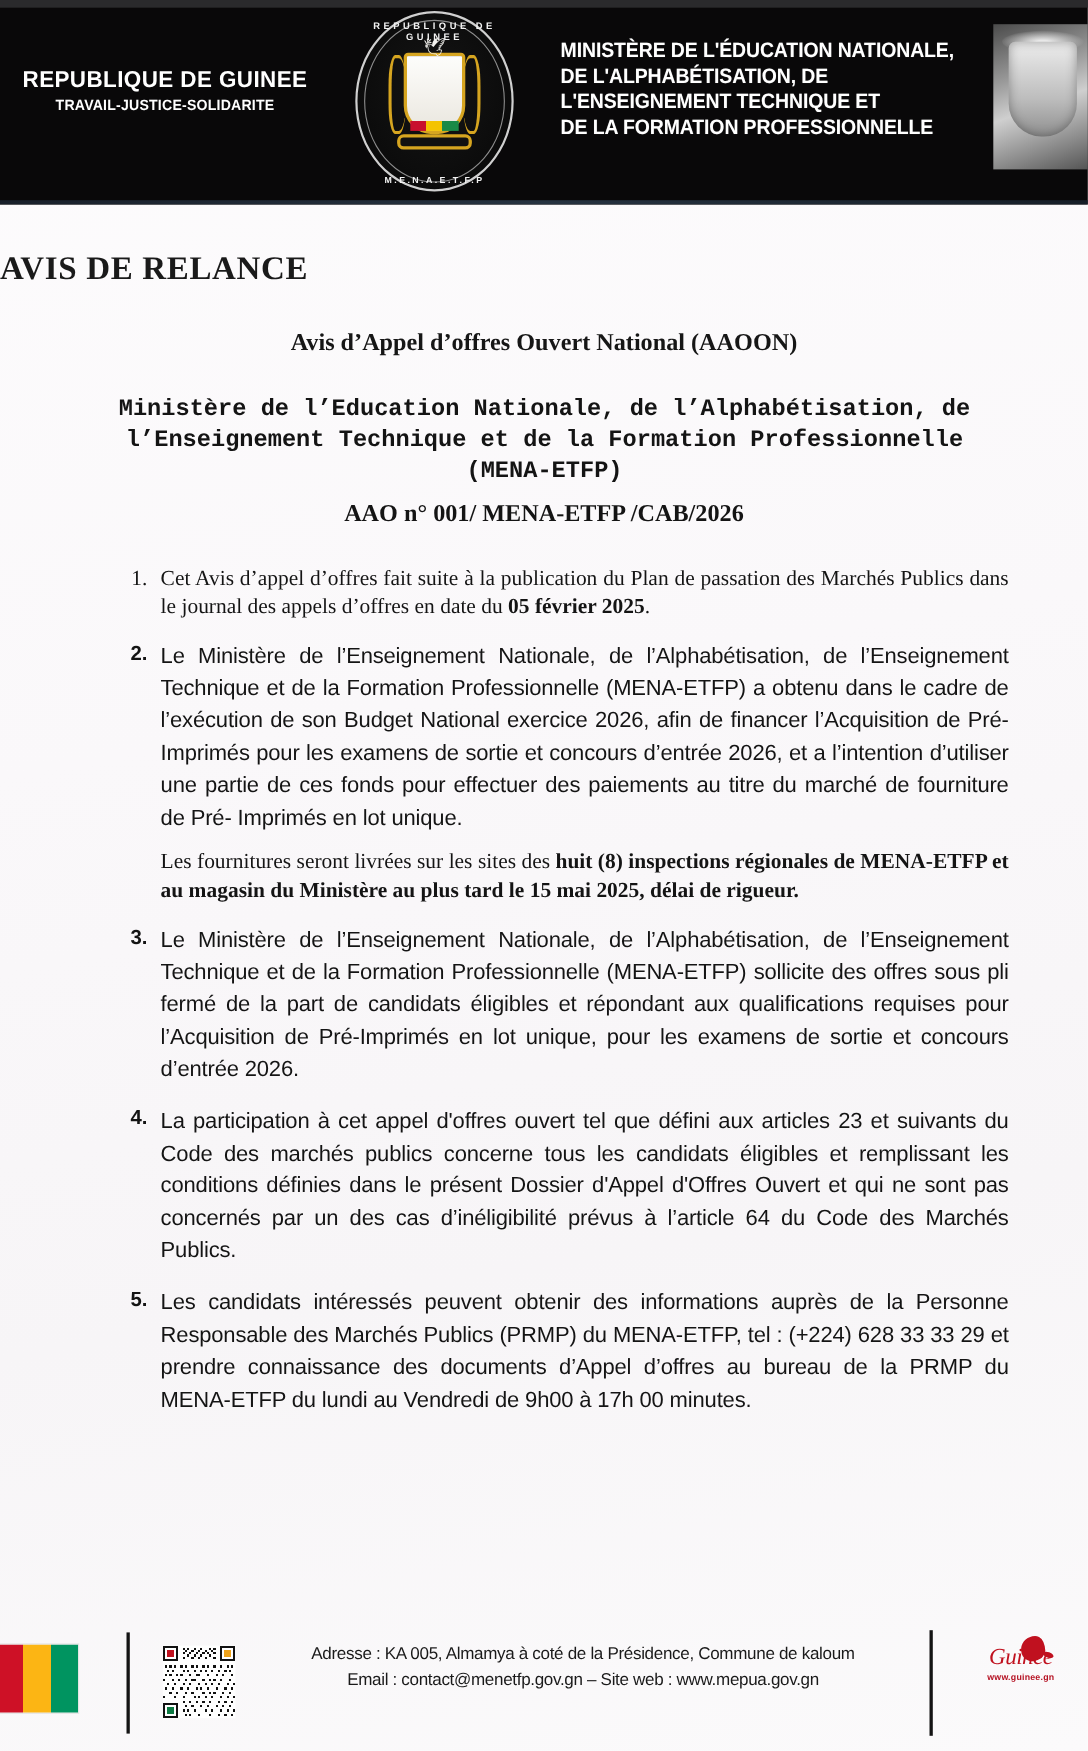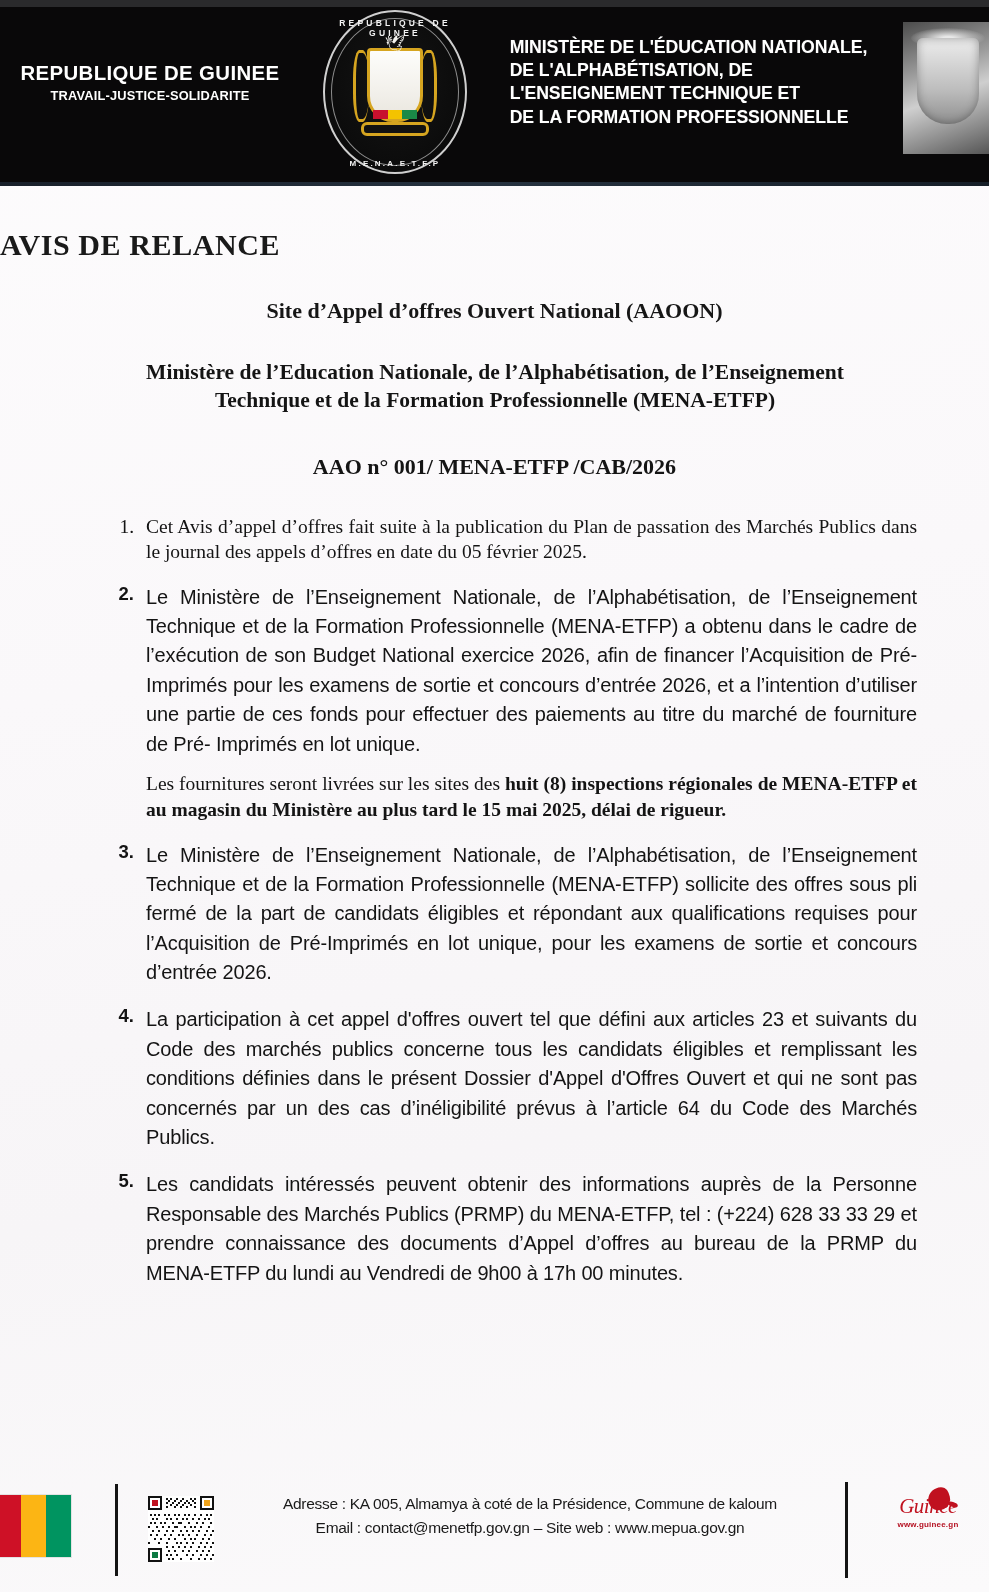--- a/index.html
+++ b/index.html
@@ -209,21 +209,21 @@
     font-size: 22px;
     font-weight: bold;
     color: #161616;
   }
 
   .doc-ministry {
     position: absolute;
     top: 172px; left: 100px;
     width: 790px;
     text-align: center;
-    font-family: Liberation Serif, serif;
+    font-family: Liberation Mono, monospace;
     font-size: 21.5px;
     font-weight: bold;
     line-height: 1.32;
     color: #141414;
   }
 
   .doc-ref {
     position: absolute;
     top: 268px; left: 0; width: 989px;
     text-align: center;
@@ -262,21 +262,21 @@
     font-size: 19.5px;
     line-height: 1.30;
   }
   
   .sans-txt {
     font-family: "Liberation Sans", sans-serif;
     font-size: 20px;
     line-height: 1.47;
     letter-spacing: -0.15px;
   }
-  .clause-body b { font-weight: normal; }
+  .clause-body b { font-weight: bold; }
   .tail-serif {
     display: block;
     margin-top: 12px;
     font-family: "Liberation Serif", serif;
     font-size: 19.5px;
     line-height: 1.32;
     font-weight: bold;
     text-align: justify;
   }
   .tail-serif .reg { font-weight: normal; }
@@ -404,21 +404,21 @@
 
     <div class="hdr-right-emblem">
       <div class="wing"></div>
       <div class="sh"></div>
     </div>
   </div>
 
   <div class="body-area">
 
     <div class="doc-title">AVIS DE RELANCE</div>
-    <div class="doc-subtitle">Site d’Appel d’offres Ouvert National (AAOON)</div>
+    <div class="doc-subtitle">Avis d’Appel d’offres Ouvert National (AAOON)</div>
     <div class="doc-ministry">Ministère de l’Education Nationale, de l’Alphabétisation, de l’Enseignement Technique et de la Formation Professionnelle (MENA-ETFP)</div>
     <div class="doc-ref">AAO n° 001/ MENA-ETFP /CAB/2026</div>
 
     <div class="clauses">
 
       <div class="clause" id="c1">
         <div class="clause-num serif-txt">1.</div>
         <div class="clause-body serif-txt"><span>Cet Avis d’appel d’offres fait suite à la publication du Plan de passation des Marchés Publics dans le journal des appels d’offres en date du </span><b>05 février 2025</b><span>.</span></div>
       </div>
 

